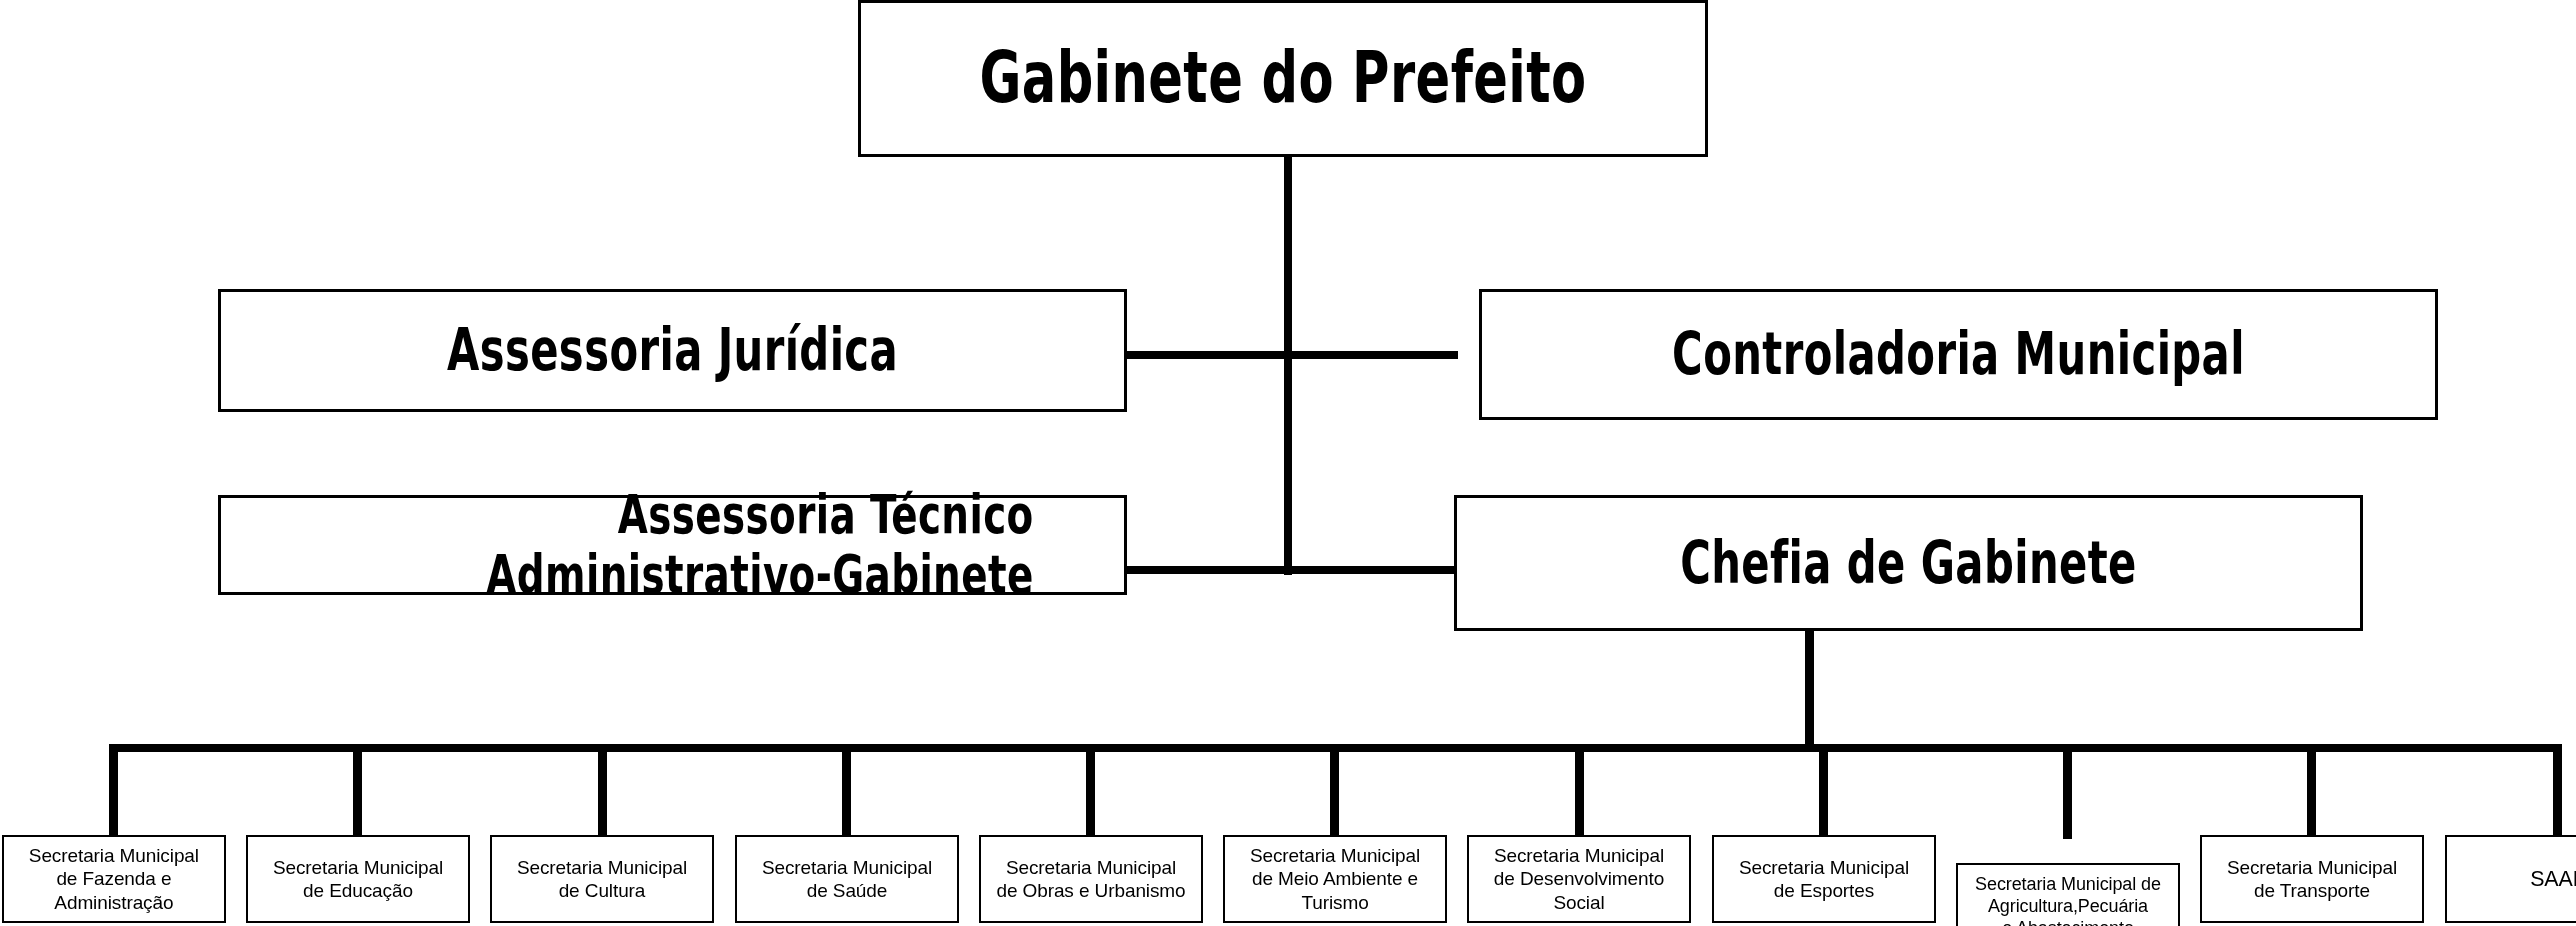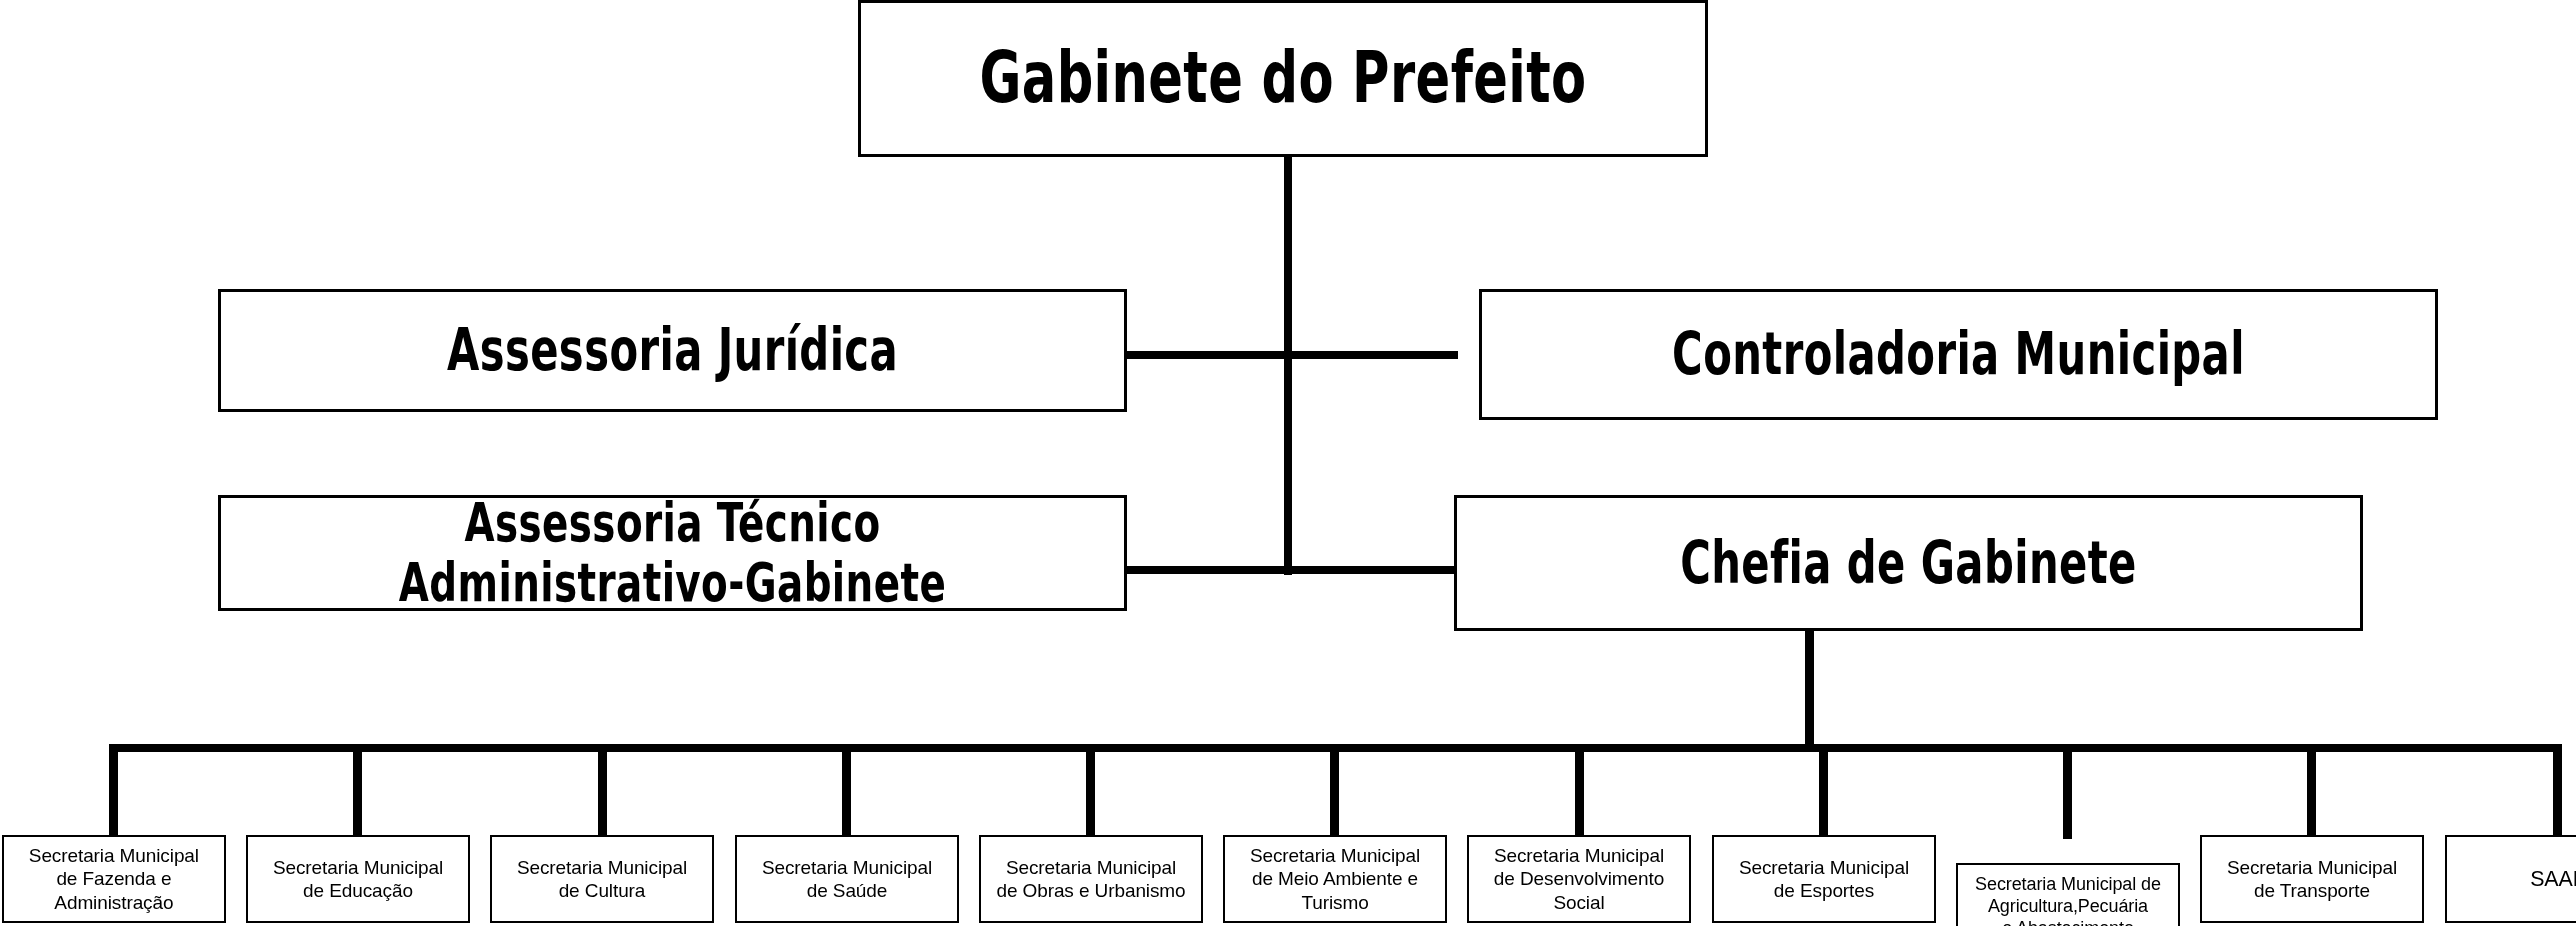--- a/index.html
+++ b/index.html
@@ -100,21 +100,21 @@
     <span class="label">Assessoria Jurídica</span>
   </div>
 
   <div class="node tier-mid" style="left:1454px; top:289px; width:959px; height:131px;margin-left:25px;">
     <span class="label">Controladoria Municipal</span>
   </div>
 
   <div class="conn h" style="left:1123px; top:351px; width:168px; height:8.4px;"></div>
   <div class="conn h" style="left:1284px; top:351px; width:174px; height:8.4px;"></div>
 
-  <div class="node tier-mid two-line" style="left:218px; top:495px; width:909px; height:116px;">
+  <div class="node tier-mid two-line" style="left:218px; top:495px; width:909px; height:100px;text-align:right;">
     <span class="label">Assessoria Técnico
 Administrativo-Gabinete</span>
   </div>
 
   <div class="node tier-mid" style="left:1454px; top:495px; width:909px; height:136px;">
     <span class="label">Chefia de Gabinete</span>
   </div>
 
   <div class="conn h" style="left:1123px; top:566px; width:168px; height:8.4px;"></div>
   <div class="conn h" style="left:1284px; top:566px; width:174px; height:8.4px;"></div>

